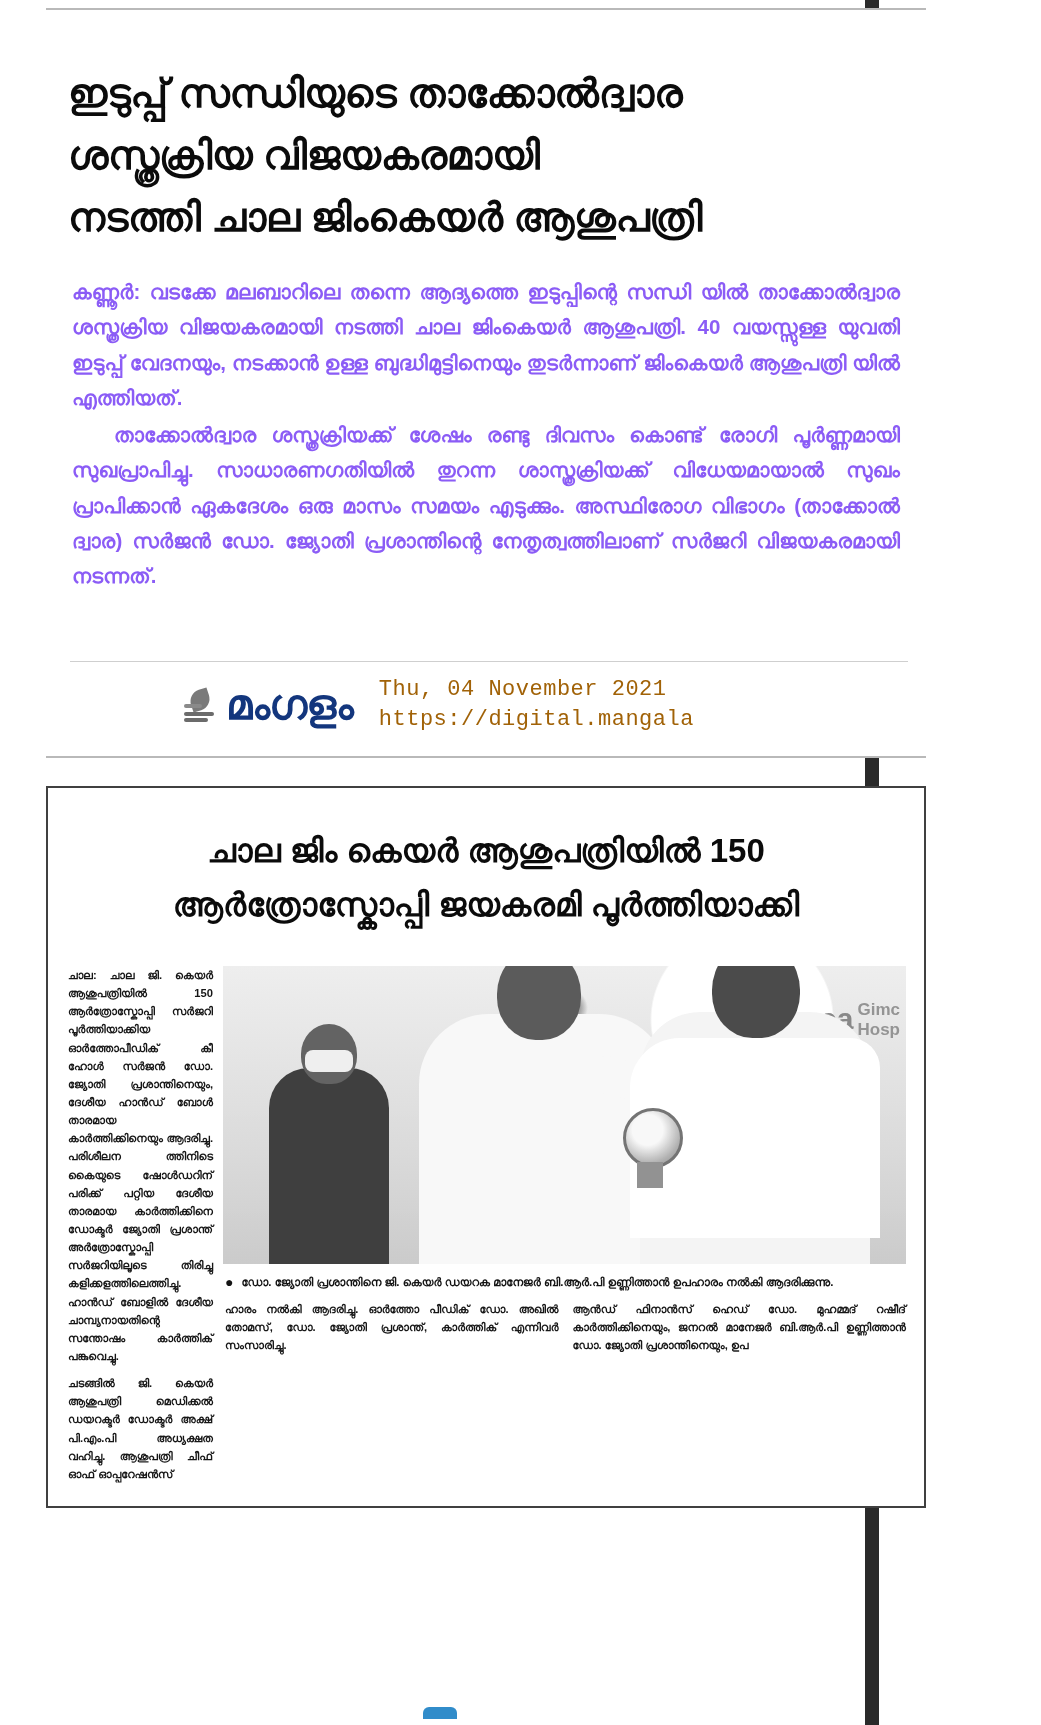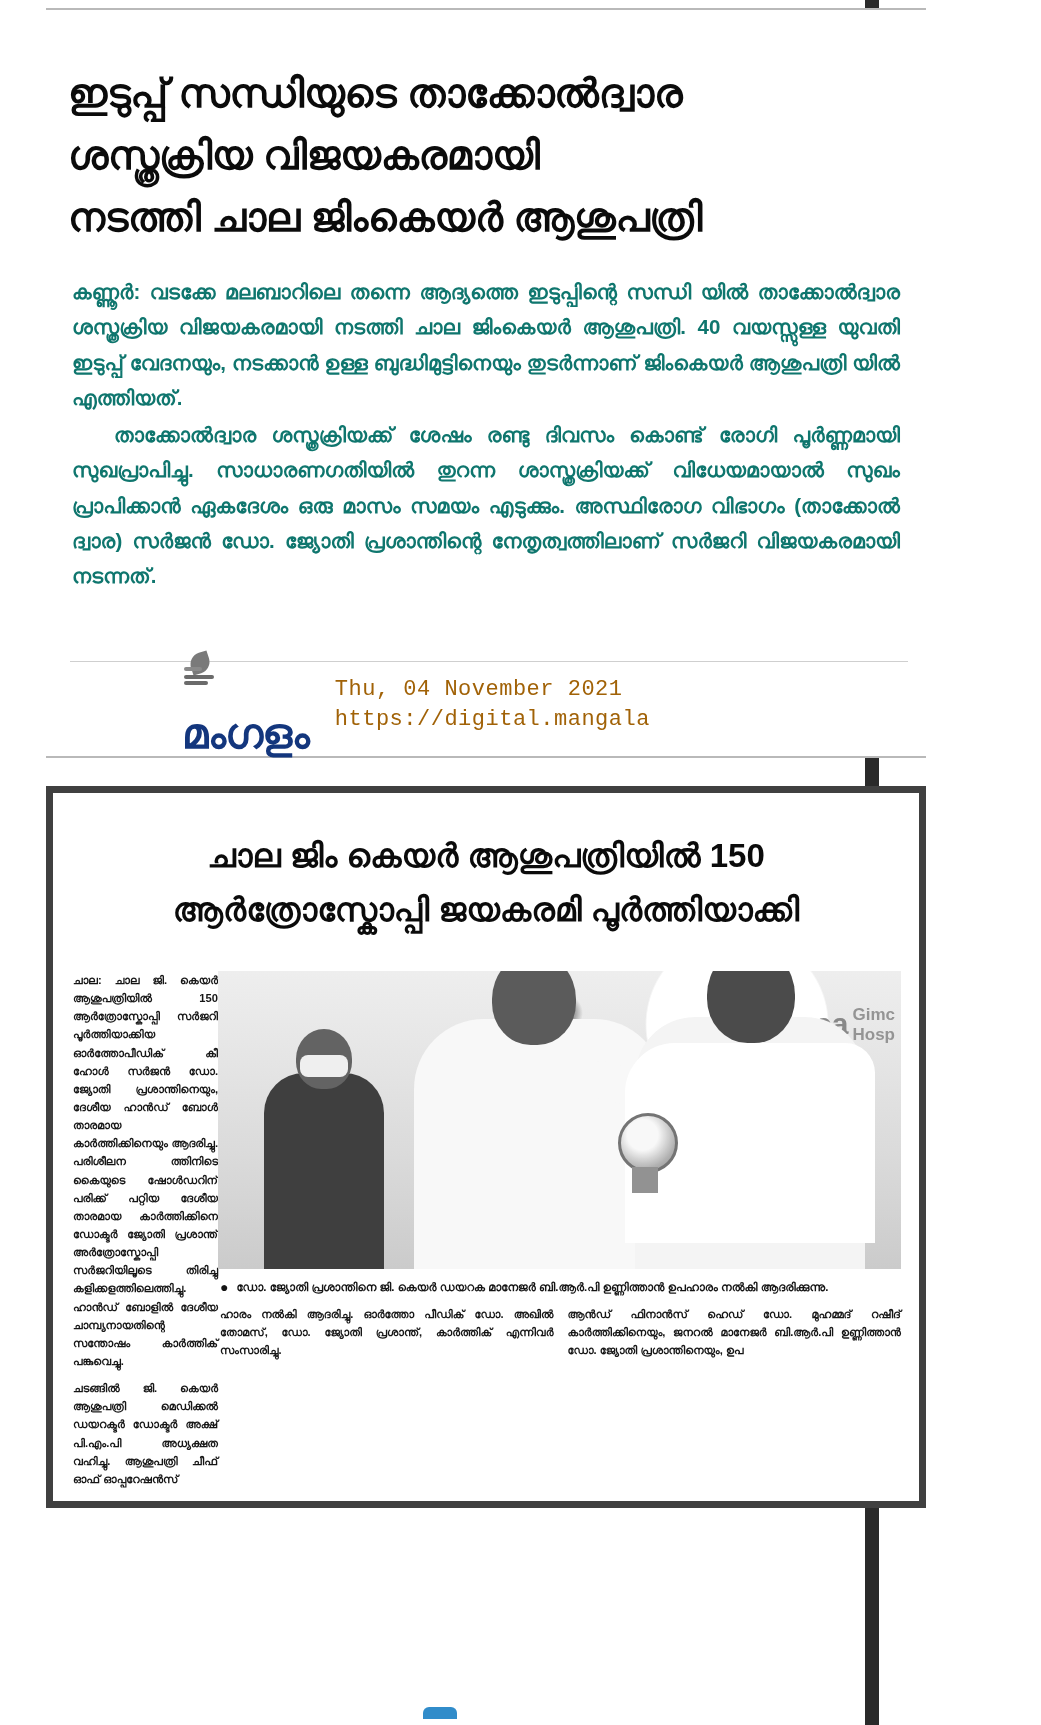--- a/index.html
+++ b/index.html
@@ -57,43 +57,42 @@
   }
   .headline1 .l1 { display:block; }
   .headline1 .l2 { display:block; }
   .headline1 .l3 { display:block; }
 
   .body1 {
     margin: 26px 26px 0 26px;
     font-size: 20.5px;
     line-height: 1.72;
     text-align: justify;
-    color: #0f766e;
+    color: #8b5cf6;
     font-weight: 600;
     letter-spacing: 0.1px;
   }
   .body1 p { margin: 0 0 0 0; }
   .body1 p + p { text-indent: 42px; margin-top: 2px; }
 
   .source-row {
     position: absolute;
     left: 24px; right: 18px;
     bottom: 14px;
     height: 74px;
     border-top: 1px solid #cfcfcf;
     display: flex;
     align-items: center;
     padding-top: 6px;
   }
   .mg-logo {
     display: flex;
-    align-items: flex-start;
-    gap: 24px;
+    align-items: flex-end;
+    gap: 6px;
     margin-left: 112px;
-    flex-direction: column;
   }
   .mg-mark {
     width: 38px; height: 34px;
     position: relative;
     display: inline-block;
   }
   .mg-mark .m1, .mg-mark .m2, .mg-mark .m3 {
     position: absolute; left: 2px;
     height: 4px; background: #6b6b6b; border-radius: 2px;
   }
@@ -125,38 +124,38 @@
     overflow: hidden;
   }
   .src-meta .date { display:block; letter-spacing: 0.5px; }
   .src-meta .url  { display:block; letter-spacing: 0.5px; }
 
   
   .clip2 {
     position: absolute;
     left: 46px; top: 786px;
     width: 880px; height: 722px;
-    border: 7px solid #404040;
+    border: 2px solid #404040;
     background: #fff;
     box-sizing: border-box;
   }
   .headline2 {
     margin: 36px 34px 0 34px;
     font-weight: bold;
     font-size: 33px;
     line-height: 1.65;
     text-align: center;
     color: #0b0b0b;
   }
   .cols2 {
     position: absolute;
     left: 20px; right: 18px;
     top: 178px; bottom: 14px;
     display: flex;
-    gap: 0;
+    gap: 10px;
   }
   .col-narrow {
     width: 145px;
     flex: 0 0 145px;
     font-size: 11.2px;
     line-height: 1.62;
     text-align: justify;
     color: #161616;
     font-weight: 600;
   }

